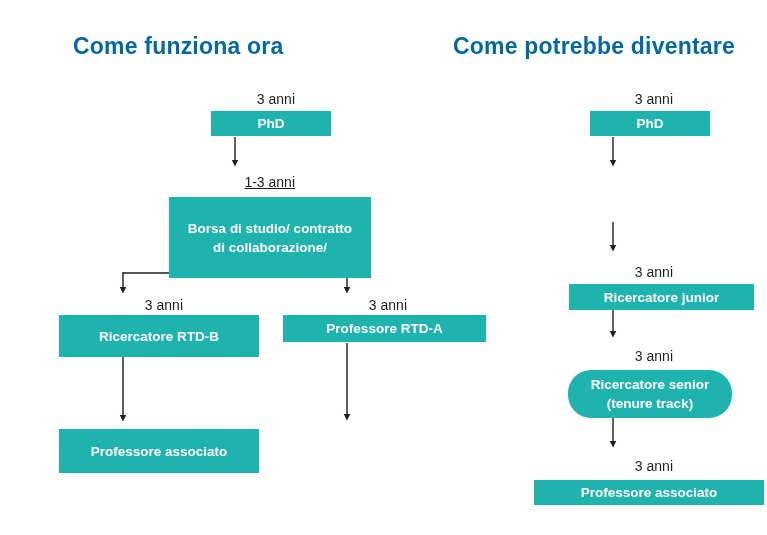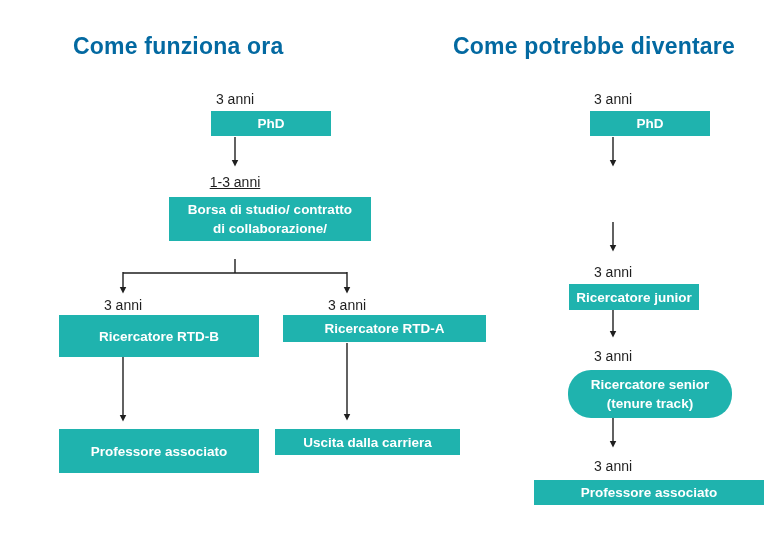--- a/index.html
+++ b/index.html
@@ -23,21 +23,21 @@
     width: 320px;
     text-align: left;
     font-size: 23px;
     font-weight: 800;
     color: #0369a1;
     letter-spacing: 0.2px;
   }
   .duration {
     position: absolute;
     width: 120px;
-    text-align: center;
+    text-align: right;
     font-size: 14px;
     color: var(--ink);
   }
   .box {
     position: absolute;
     background: var(--accent);
     color: var(--box_text);
     font-size: 13.5px;
     font-weight: 700;
     line-height: 19px;
@@ -89,35 +89,34 @@
 
   <div class="col-title" style="left:73px; top:33px;">Come funziona ora</div>
   <div class="col-title" style="left:453px; top:33px;">Come potrebbe diventare</div>
 
   <div class="duration" style="left:175px; top:91px;">3 anni</div>
   <div class="duration" style="left:175px; top:174px;text-decoration:underline;">1-3 anni</div>
   <div class="duration" style="left:63px; top:297px;">3 anni</div>
   <div class="duration" style="left:287px; top:297px;">3 anni</div>
 
   <div class="box" style="left:175px; top:111px; width:120px; height:25px;">PhD</div>
-  <div class="box" style="left:133px; top:197px; width:202px; height:44px;">
+  <div class="box" style="left:133px; top:197px; width:202px; height:81px;">
     <div>Borsa di studio/ contratto</div>
     <div>di collaborazione/</div>
   </div>
   <div class="box" style="left:23px; top:315px; width:200px; height:42px;">Ricercatore RTD-B</div>
-  <div class="box" style="left:247px; top:315px; width:203px; height:27px;">Ricercatore RTD-A</div>
+  <div class="box" style="left:247px; top:315px; width:203px; height:27px;">Professore RTD-A</div>
   <div class="box" style="left:23px; top:429px; width:200px; height:44px;">Professore associato</div>
-  <div class="box" style="left:239px; top:429px; width:185px; height:26px;">Uscita dalla carriera</div>
 
   <div class="duration" style="left:553px; top:91px;">3 anni</div>
   <div class="duration" style="left:553px; top:264px;">3 anni</div>
   <div class="duration" style="left:553px; top:348px;">3 anni</div>
   <div class="duration" style="left:553px; top:458px;">3 anni</div>
 
   <div class="box" style="left:554px; top:111px; width:120px; height:25px;">PhD</div>
-  <div class="box" style="left:533px; top:284px; width:130px; height:26px;">Ricercatore junior</div>
+  <div class="box" style="left:533px; top:284px; width:185px; height:26px;">Ricercatore junior</div>
   <div class="box" style="left:532px; top:370px; width:164px; height:48px;border-radius:23px;">
     <div>Ricercatore senior</div>
     <div>(tenure track)</div>
   </div>
   <div class="box" style="left:498px; top:480px; width:230px; height:25px;">Professore associato</div>
 
 </div>
 
 </body></html>

